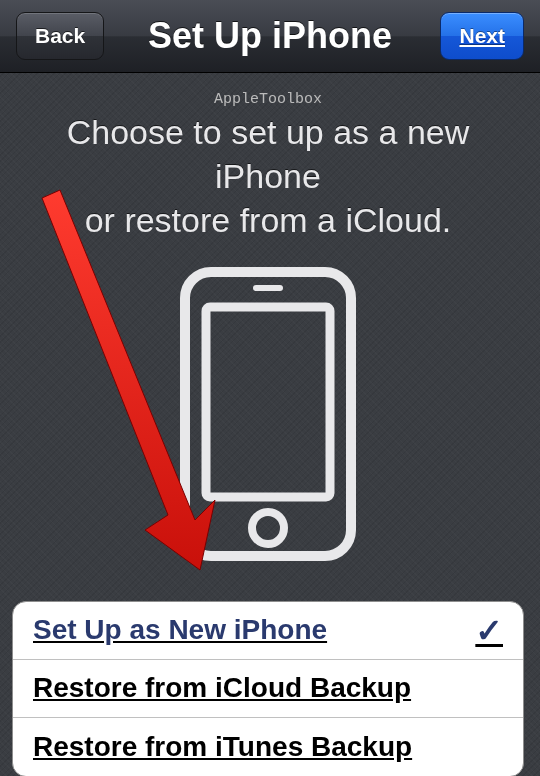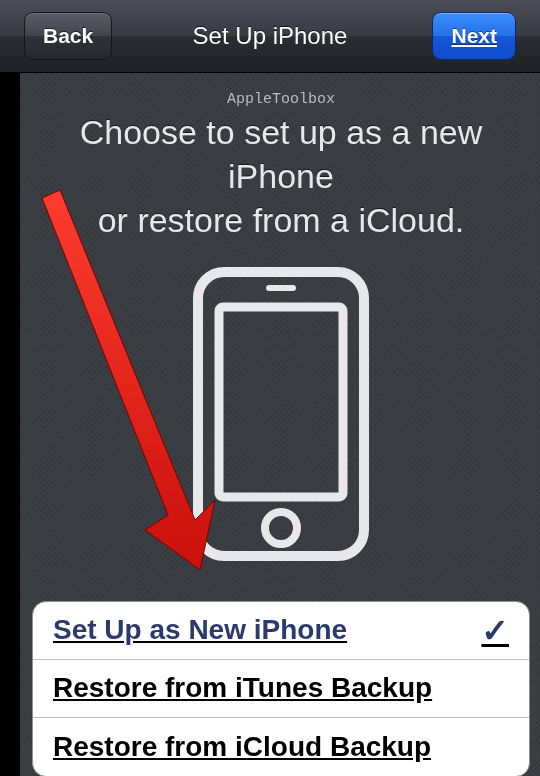--- a/index.html
+++ b/index.html
@@ -17,31 +17,31 @@
       position: relative;
     }
     
     .navbar {
       height: 73px;
       background: linear-gradient(to bottom, #4a4d55 0%, #383b42 50%, #2a2d33 51%, #1e2025 100%);
       border-bottom: 1px solid #000;
       display: flex;
       align-items: center;
       justify-content: space-between;
-      padding: 0 24px;
+      padding: 0 16px;
       position: relative;
     }
     
     .nav-title {
       position: absolute;
       left: 50%;
       transform: translateX(-50%);
       color: #fff;
-      font-size: 24px;
-      font-weight: normal;
+      font-size: 36px;
+      font-weight: bold;
       text-shadow: 0 -1px 0 rgba(0,0,0,0.7);
       white-space: nowrap;
     }
     
     .back-button {
       height: 48px;
       padding: 0 18px;
       background: linear-gradient(to bottom, #5a5d66 0%, #41444c 50%, #2f3238 51%, #26282e 100%);
       border: 1px solid #151618;
       border-radius: 9px;
@@ -75,22 +75,21 @@
     .content {
       position: absolute;
       top: 73px;
       left: 0;
       right: 0;
       bottom: 0;
       background-color: #3a3d42;
       background-image: 
         repeating-linear-gradient(45deg, rgba(255,255,255,0.02) 0px, rgba(255,255,255,0.02) 1px, transparent 1px, transparent 4px),
         repeating-linear-gradient(-45deg, rgba(0,0,0,0.08) 0px, rgba(0,0,0,0.08) 1px, transparent 1px, transparent 4px);
-      padding: 18px 8px 0 10px;
-      margin-left: 20px;
+      padding: 18px 14px 0 10px;
     }
     
     .watermark {
       text-align: center;
       color: #bbb;
       font-family: "Courier New", monospace;
       font-size: 15px;
       margin-bottom: 2px;
     }
     
@@ -185,24 +184,24 @@
       <rect x="73" y="18" width="30" height="6" rx="3" fill="#e8e8ea"></rect>
     </svg>
   </div>
 
   <div class="options-list">
     <div class="option-row selected">
       <span class="option-label">Set Up as New iPhone</span>
       <span class="checkmark">✓</span>
     </div>
     <div class="option-row">
-      <span class="option-label">Restore from iTunes Backup</span>
+      <span class="option-label">Restore from iCloud Backup</span>
     </div>
     <div class="option-row">
-      <span class="option-label">Restore from iCloud Backup</span>
+      <span class="option-label">Restore from iTunes Backup</span>
     </div>
   </div>
 </div>
 
 <div class="arrow-annotation">
   <svg width="220" height="400" viewBox="0 0 220 400">
     <defs>
       <linearGradient id="arrowGrad" x1="0%" y1="0%" x2="0%" y2="100%">
         <stop offset="0%" stop-color="#ff3b2f"></stop>
         <stop offset="100%" stop-color="#c9100a"></stop>

